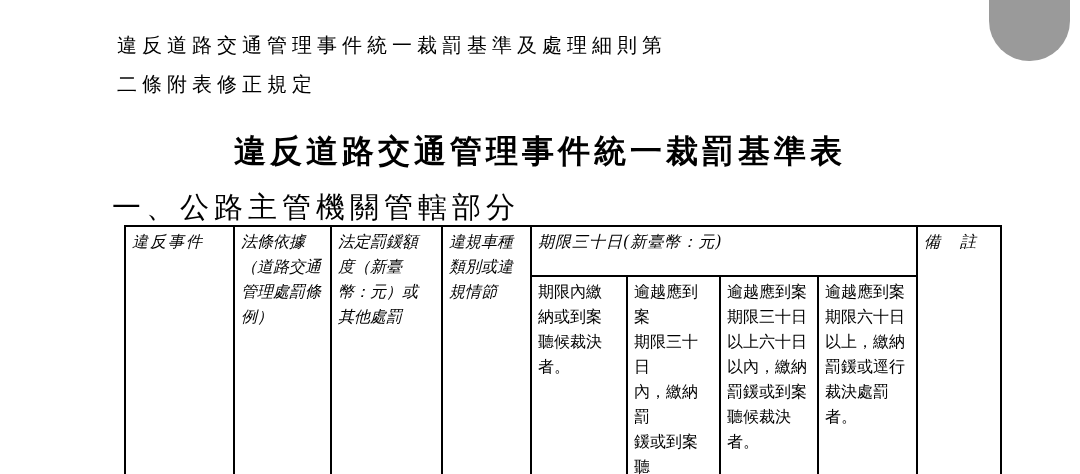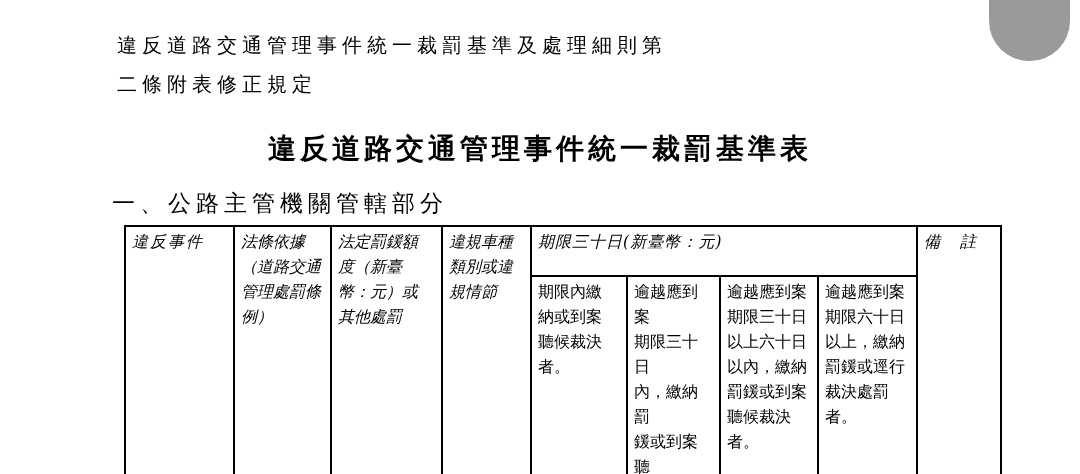--- a/index.html
+++ b/index.html
@@ -32,29 +32,29 @@
     line-height: 39px;
     letter-spacing: 5px;
     white-space: pre-line;
   }
   .doc-subtitle {
     position: absolute;
     left: 0;
     top: 130px;
     width: 1080px;
     text-align: center;
-    font-size: 28px;
+    font-size: 32px;
     font-weight: bold;
     letter-spacing: 4px;
   }
   .section-heading {
     position: absolute;
     left: 112px;
     top: 188px;
-    font-size: 23px;
+    font-size: 29px;
     letter-spacing: 5px;
   }
   table.penalty-table {
     position: absolute;
     left: 124px;
     top: 225px;
     border-collapse: collapse;
     table-layout: fixed;
   }
   .penalty-table td, .penalty-table th {

